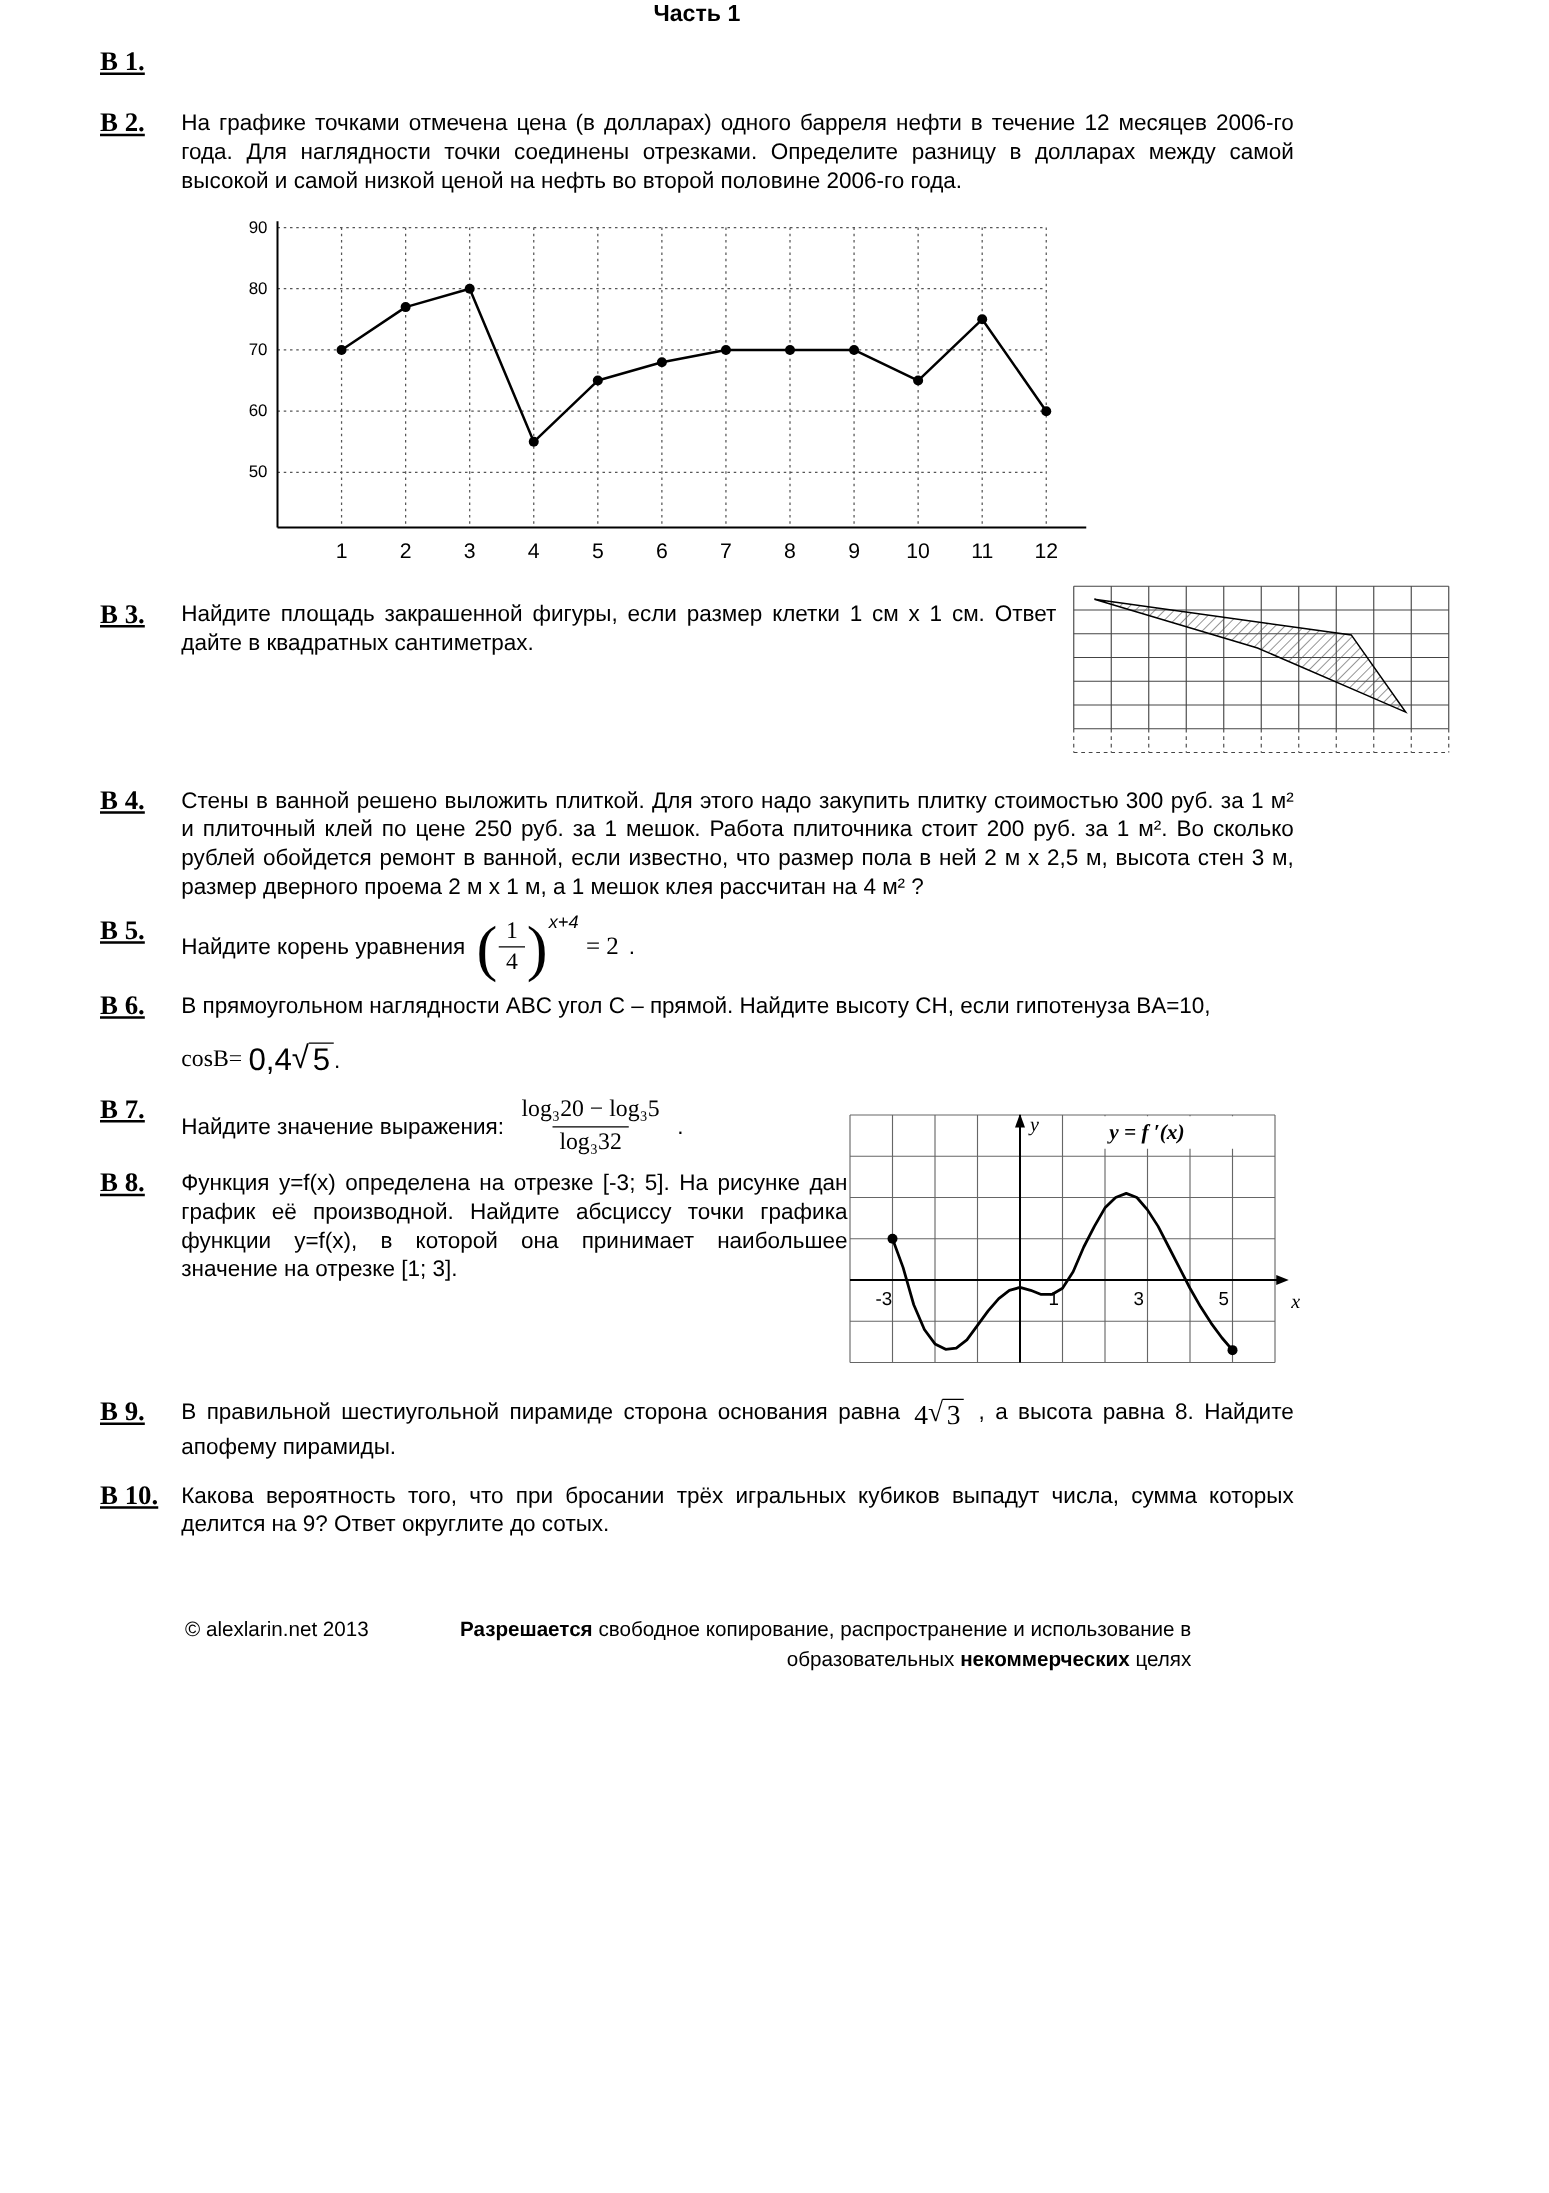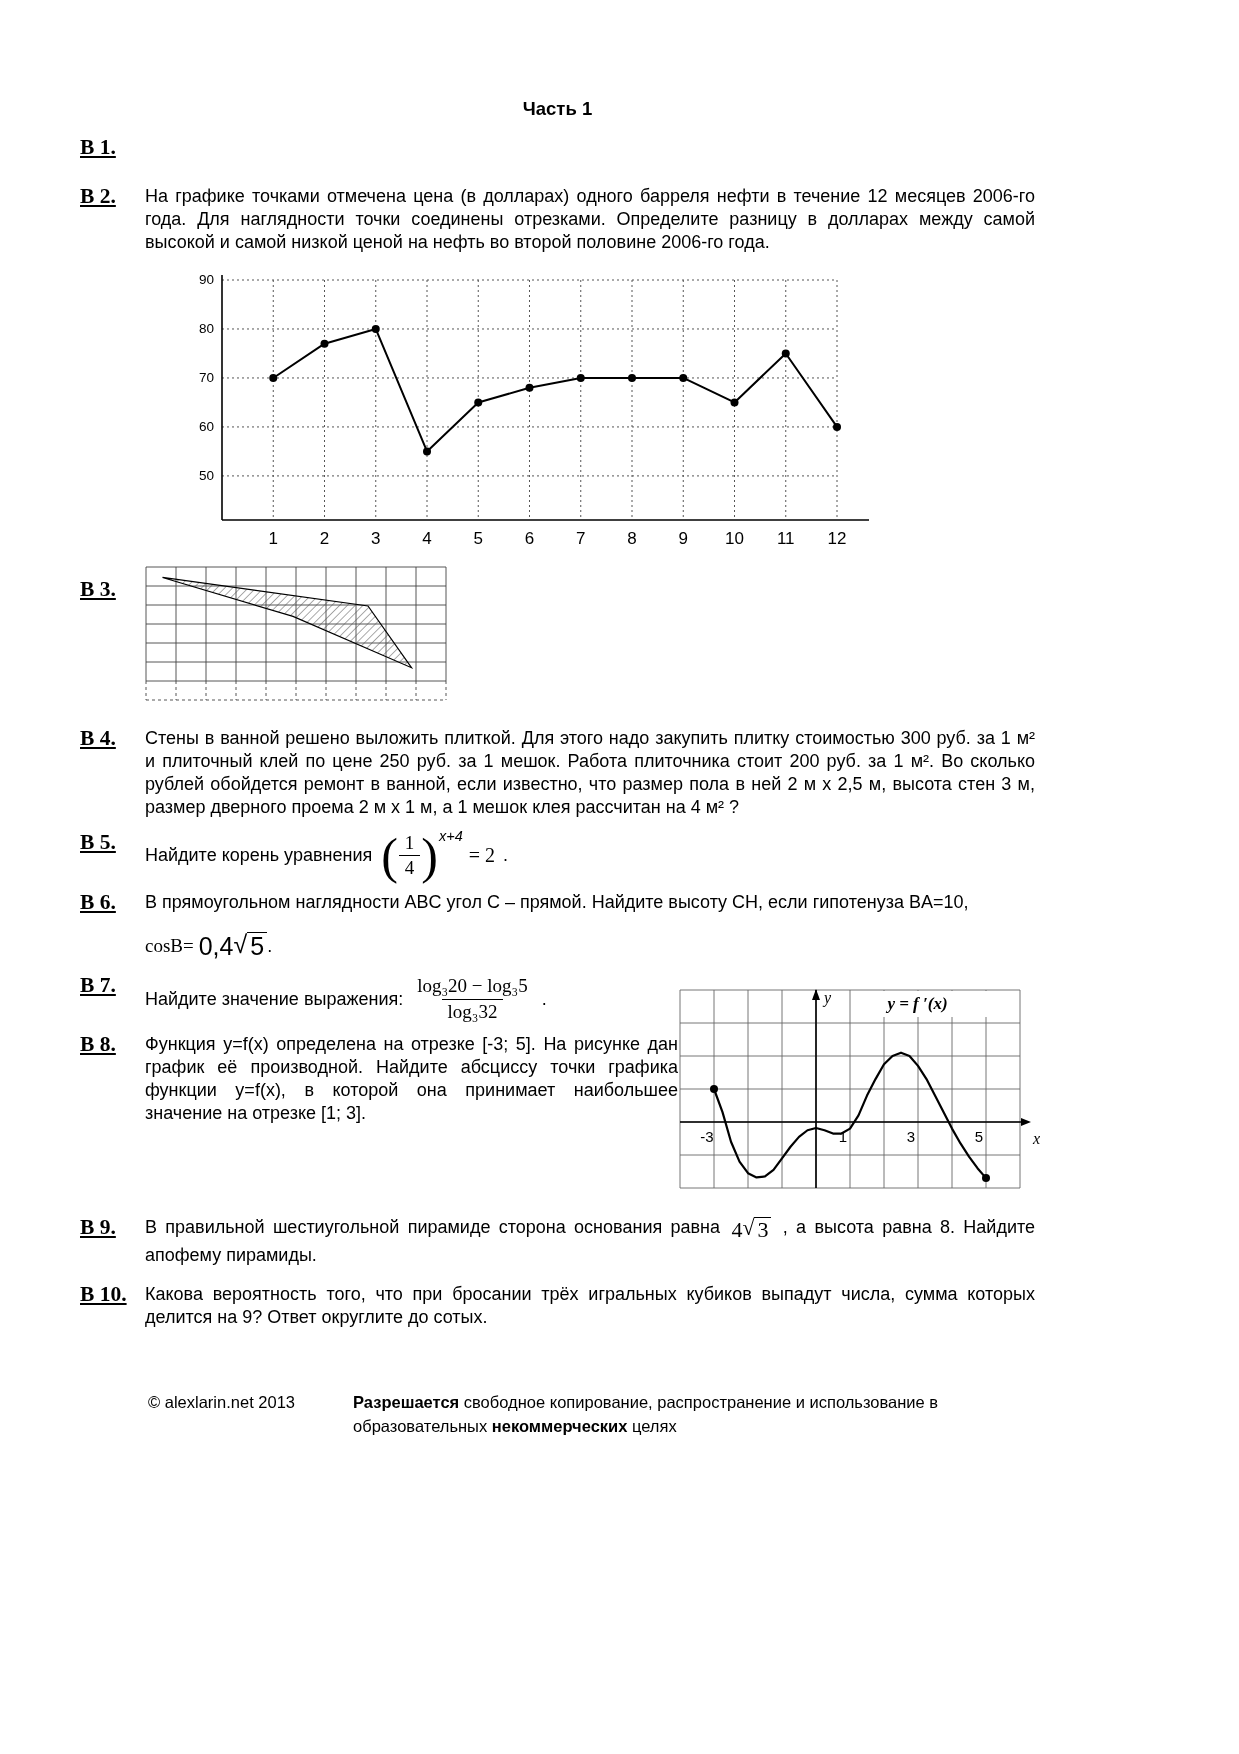--- a/index.html
+++ b/index.html
@@ -1,19 +1,19 @@
 <!DOCTYPE html>
 <html><head>
 <meta charset="utf-8">
 <style>
   *{box-sizing:border-box}
   html,body{margin:0;padding:0}
   body{width:1239px;height:1754px;background:#fff;color:#000;
        font-family:"Liberation Sans",sans-serif;font-size:18px;overflow:hidden}
-  .page{padding-top:98px}
+  .page{}
   .title{font-weight:bold;font-size:18.5px;text-align:center;margin:0 0 16px 80px;width:955px}
   .problem{display:flex;margin:0 0 26px 80px}
   .plabel{flex:0 0 65px;font-family:"Liberation Serif",serif;font-weight:bold;
           font-size:21.5px;line-height:1.05;text-decoration:underline;white-space:nowrap}
   .pbody{width:890px;text-align:justify;line-height:1.28}
   .pbody.wide{width:1015px;display:flex;justify-content:space-between;align-items:flex-start}
   .b3text{width:700px;text-align:justify}
   .pbody.wide8{width:905px;display:flex;justify-content:space-between;align-items:flex-start}
   .b8text{width:545px;text-align:justify}
   .oilchart{display:block;margin:14px 0 0 29px}
@@ -50,21 +50,21 @@
   .gtitle{font:italic bold 17px "Liberation Serif",serif;fill:#000}
   .fillb{fill:#000}
   
   .g{stroke:#444;stroke-width:.9}
   .gd{stroke:#444;stroke-width:.9;stroke-dasharray:3 3}
   .hl{stroke:#555;stroke-width:1}
   .poly{stroke:#000;stroke-width:1.2}
   
   .footer{margin-top:62px;display:flex;padding-left:148px;font-size:16.5px;line-height:1.45}
   .copyright{flex:0 0 auto;margin-right:58px;white-space:nowrap}
-  .license{width:600px;text-align:left}
+  .license{width:600px;text-align:right}
 </style>
 </head>
 <body>
 
 <div class="page">
 
   <div class="title">Часть 1</div>
 
   <section class="problem">
     <div class="plabel">В 1.</div>
@@ -124,20 +124,21 @@
           <circle cx="560.5" cy="134.44897959183675" r="4" class="pt"></circle>
           <circle cx="611.75" cy="85.46938775510205" r="4" class="pt"></circle>
           <circle cx="663" cy="158.9387755102041" r="4" class="pt"></circle>
         </svg>
     </div>
   </section>
 
   <section class="problem">
     <div class="plabel">В 3.</div>
     <div class="pbody wide">
+      <div class="b3text">Найдите площадь закрашенной фигуры, если размер клетки 1 см х 1 см. Ответ дайте в квадратных сантиметрах.</div>
       <svg id="b3-figure" class="b3fig" width="302" height="135">
           <defs>
             <pattern id="hatch" width="5.5" height="5.5" patternUnits="userSpaceOnUse" patternTransform="rotate(45)">
               <line x1="0" y1="0" x2="0" y2="5.5" class="hl"></line>
             </pattern>
           </defs>
           <line x1="1" y1="1" x2="1" y2="115" class="g"></line>
           <line x1="1" y1="115" x2="1" y2="134" class="gd"></line>
           <line x1="31" y1="1" x2="31" y2="115" class="g"></line>
           <line x1="31" y1="115" x2="31" y2="134" class="gd"></line>

